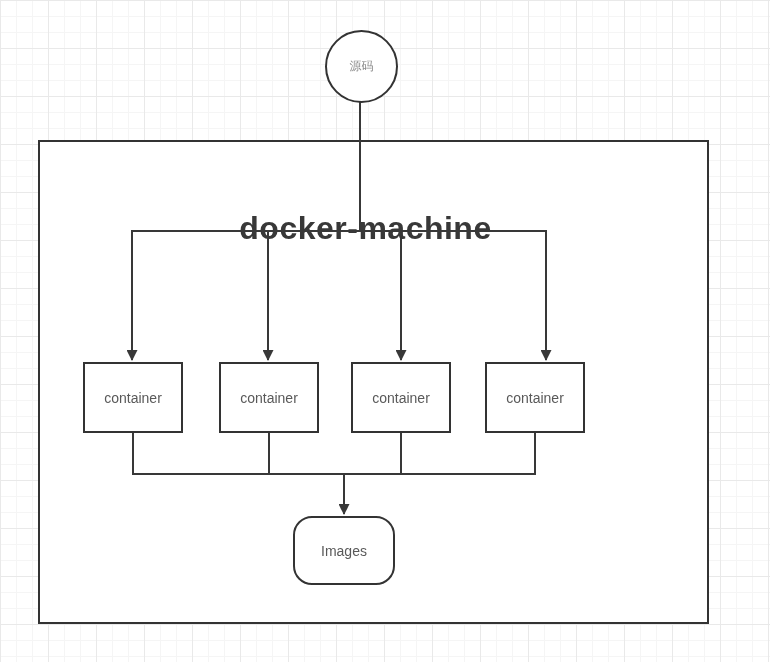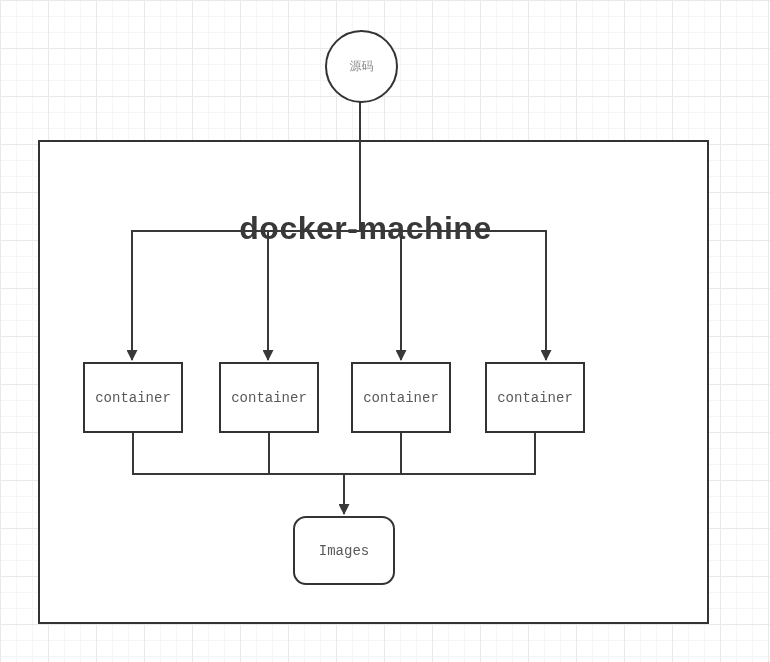--- a/index.html
+++ b/index.html
@@ -67,23 +67,23 @@
     color: #8c8c8c;
   }
   .box-node { width: 100px; height: 71px; top: 362px; }
   .c1 { left: 83px; }
   .c2 { left: 219px; }
   .c3 { left: 351px; }
   .c4 { left: 485px; }
   .images-node {
     left: 293px; top: 516px;
     width: 102px; height: 69px;
-    border-radius: 13px;
+    border-radius: 19px;
   }
-  .node span { display: block; font-family: Liberation Mono, monospace; }
+  .node span { display: block; }
 </style>
 </head>
 <body>
 
 <div class="canvas">
 
   <div class="machine-box"></div>
   <div class="machine-title">docker-machine</div>
 
   <svg class="edges" width="770" height="662" viewBox="0 0 770 662">

